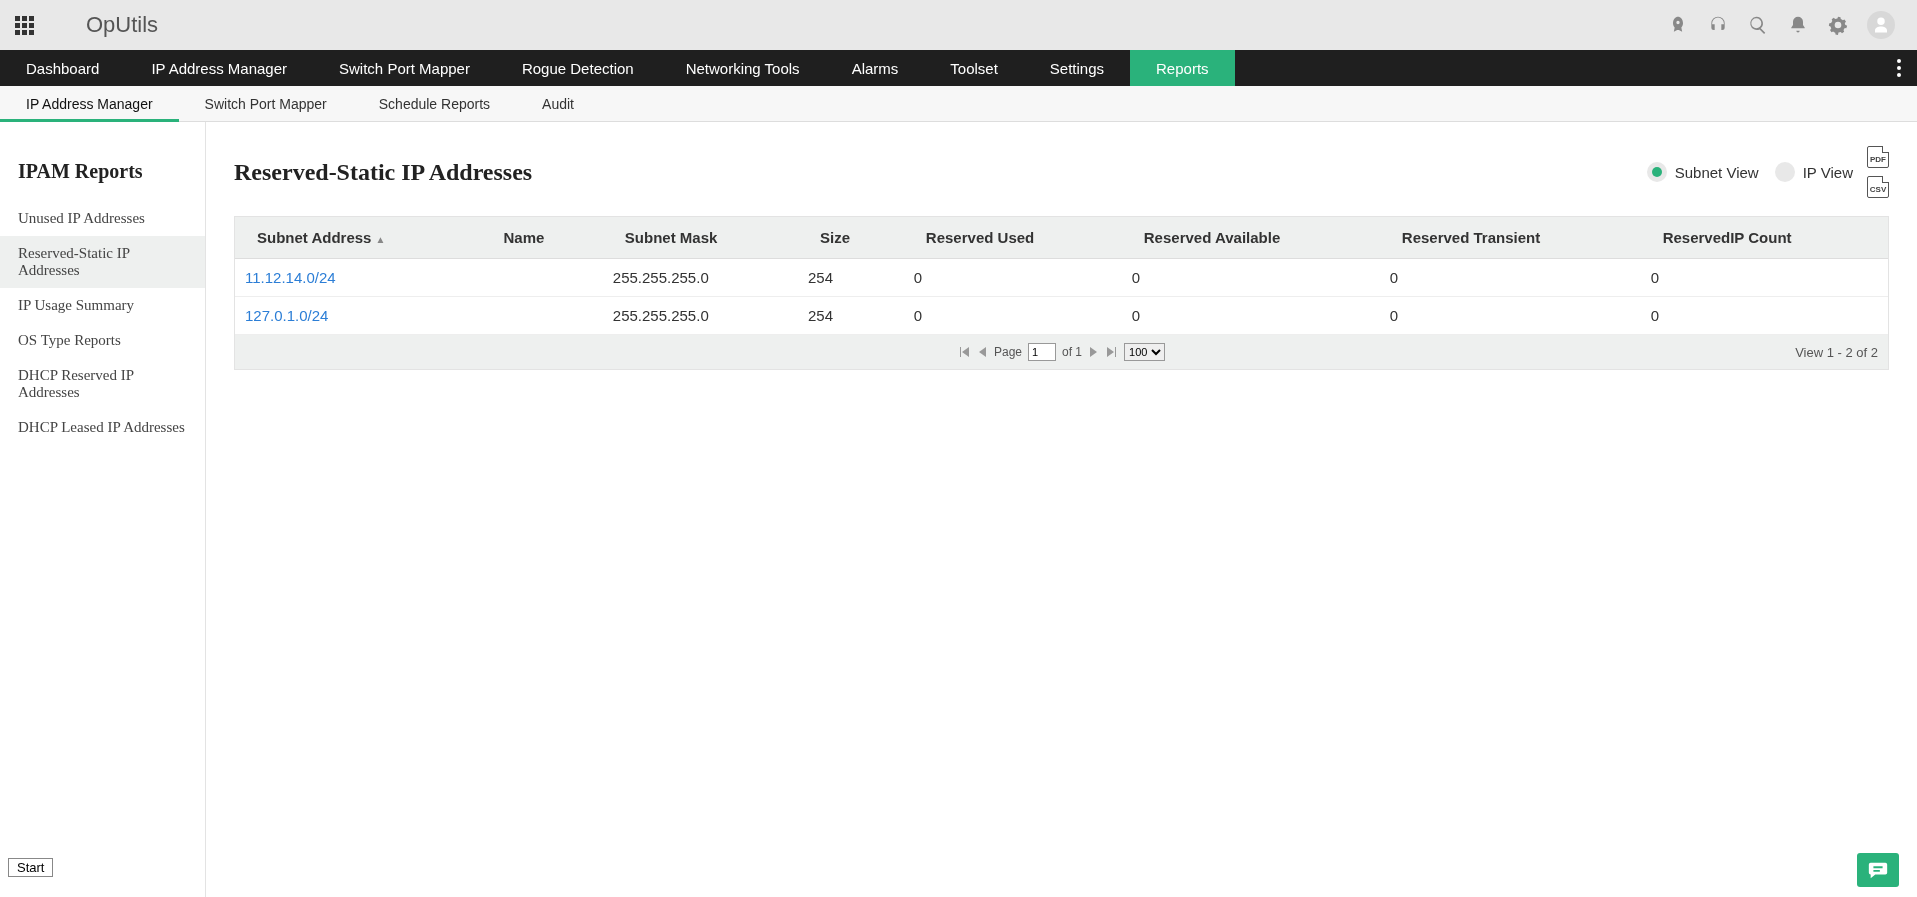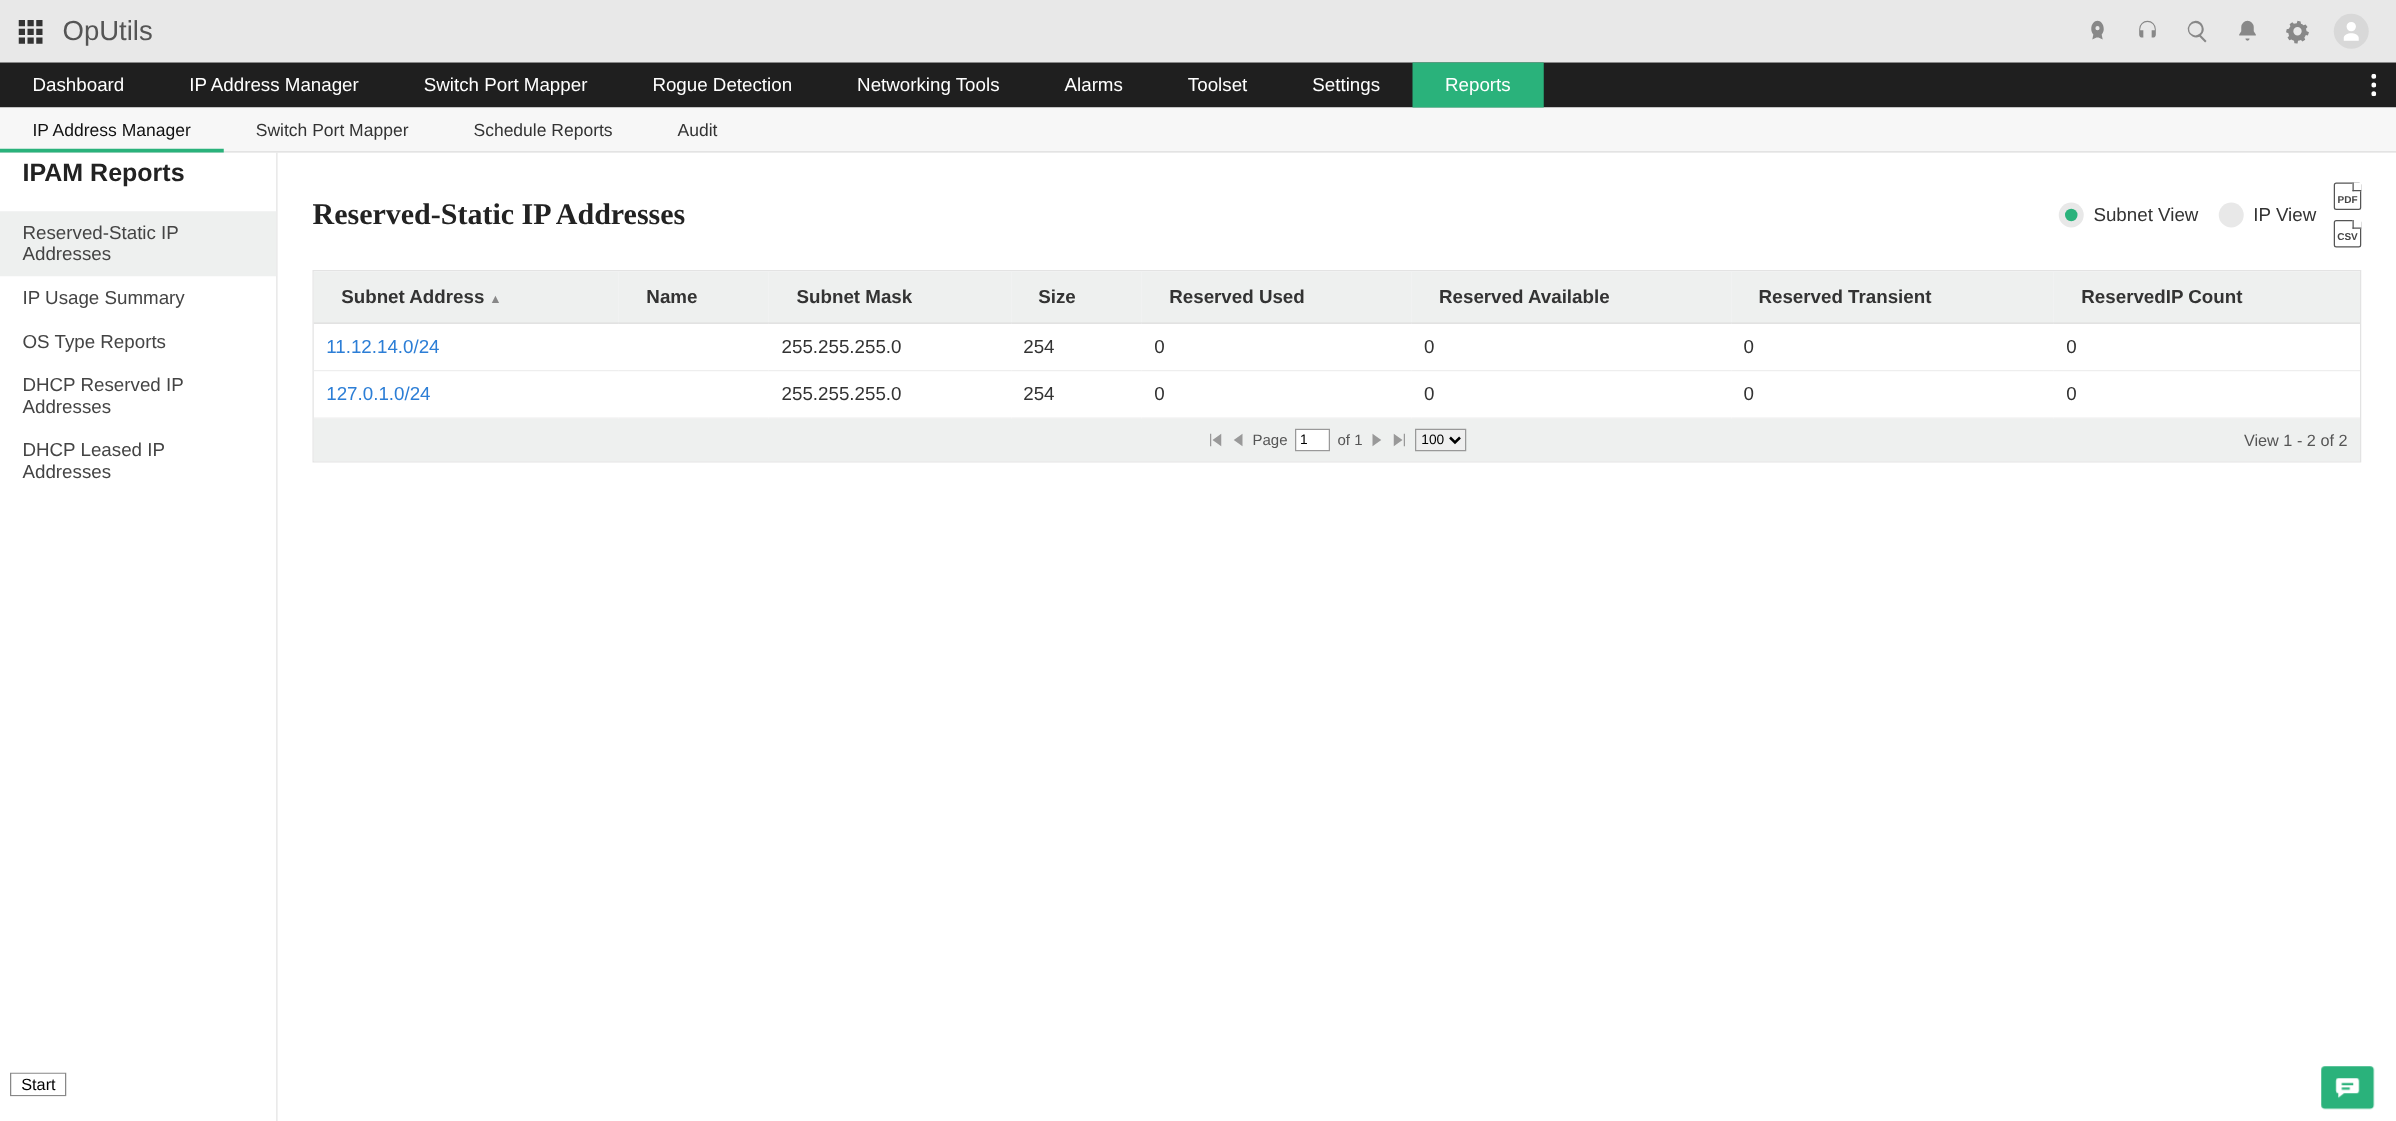--- a/index.html
+++ b/index.html
@@ -2,21 +2,21 @@
 <html><head>
 <meta charset="utf-8">
 <style>
   * { box-sizing: border-box; margin: 0; padding: 0; }
   body { font-family: -apple-system, BlinkMacSystemFont, "Segoe UI", Arial, sans-serif; font-size: 14px; color: #333; background: #fff; width: 1917px; }
   
   
   .topbar { display: flex; align-items: center; height: 50px; background: #e8e8e8; padding: 0 12px; }
   .app-grid-icon { width: 24px; height:24px; display:flex; flex-wrap:wrap; gap:2px; align-content:center; justify-content:center; margin-right:14px; cursor:pointer;}
   .app-grid-icon span { width:5px; height:5px; background:#333; display:block; }
-  .app-title { font-size: 22px; color: #555; font-weight: 400; }
+  .app-title { font-size: 22px; color: #555; font-weight: 400; margin-left: 36px; }
   .topbar-spacer { flex: 1; }
   .topbar-icons { display:flex; align-items:center; gap: 18px; padding-right:10px; }
   .topbar-icons .ticon { width:22px; height:22px; color:#888; cursor:pointer; display:flex; align-items:center; justify-content:center; }
   .topbar-icons svg { width:20px; height:20px; fill:#888; }
   .avatar { width:28px; height:28px; border-radius:50%; background:#d8d8d8; display:flex; align-items:center; justify-content:center; }
   .avatar svg { width:18px; height:18px; fill:#fff; }
 
   
   .primary-nav { display:flex; align-items:center; background:#1f1f1f; height:36px; }
   .primary-nav .nav-item { color:#fff; padding:10px 26px; height:100%; display:flex; align-items:center; font-size:15px; cursor:pointer; white-space:nowrap; }
@@ -26,21 +26,21 @@
   .more-icon svg { width:4px; height:18px; fill:#fff; }
 
   
   .sub-nav { display:flex; align-items:center; height:36px; border-bottom:1px solid #ddd; background:#f7f7f7; }
   .sub-nav .sub-item { padding:0 26px; height:100%; display:flex; align-items:center; font-size:14px; color:#333; cursor:pointer; position:relative; }
   .sub-nav .sub-item.active { color:#111; }
   .sub-nav .sub-item.active::after { content:""; position:absolute; left:0; right:0; bottom:-1px; height:3px; background:#2ab27b; }
 
   
   .layout { display:flex; min-height: calc(897px - 50px - 36px - 36px); }
-  .sidebar { width:222px; border-right:1px solid #e3e3e3; padding-top:0; }
+  .sidebar { width:206px; border-right:1px solid #e3e3e3; padding-top:32px;font-family:Liberation Serif, serif; }
   .sidebar h2 { font-size:20px; font-weight:700; padding:6px 18px 18px; color:#222; }
   .side-item { padding:9px 18px; font-size:15px; color:#444; cursor:pointer; }
   .side-item.active { background:#eef0ef; }
   
   .main { flex:1; padding: 24px 28px 0 28px; }
   .main-header { display:flex; align-items:center; margin-bottom:18px; }
   .main-header h1 { font-family: Georgia, "Times New Roman", serif; font-size:24px; font-weight:700; color:#222; }
   .main-header .flex1 { flex:1; }
   .view-toggle { display:flex; align-items:center; gap:16px; margin-right:14px; }
   .toggle-opt { display:flex; align-items:center; gap:8px; font-size:15px; cursor:pointer; }
@@ -149,20 +149,21 @@
   <div class="sub-item active">IP Address Manager</div>
   <div class="sub-item">Switch Port Mapper</div>
   <div class="sub-item">Schedule Reports</div>
   <div class="sub-item">Audit</div>
 </div>
 
 <div class="layout">
 
   <div class="sidebar">
     <h2>IPAM Reports</h2>
+    <div class="side-item">Unused IP Addresses</div>
     <div class="side-item active">Reserved-Static IP Addresses</div>
     <div class="side-item">IP Usage Summary</div>
     <div class="side-item">OS Type Reports</div>
     <div class="side-item">DHCP Reserved IP Addresses</div>
     <div class="side-item">DHCP Leased IP Addresses</div>
   </div>
 
   <div class="main">
     <div class="main-header">
       <h1>Reserved-Static IP Addresses</h1>

